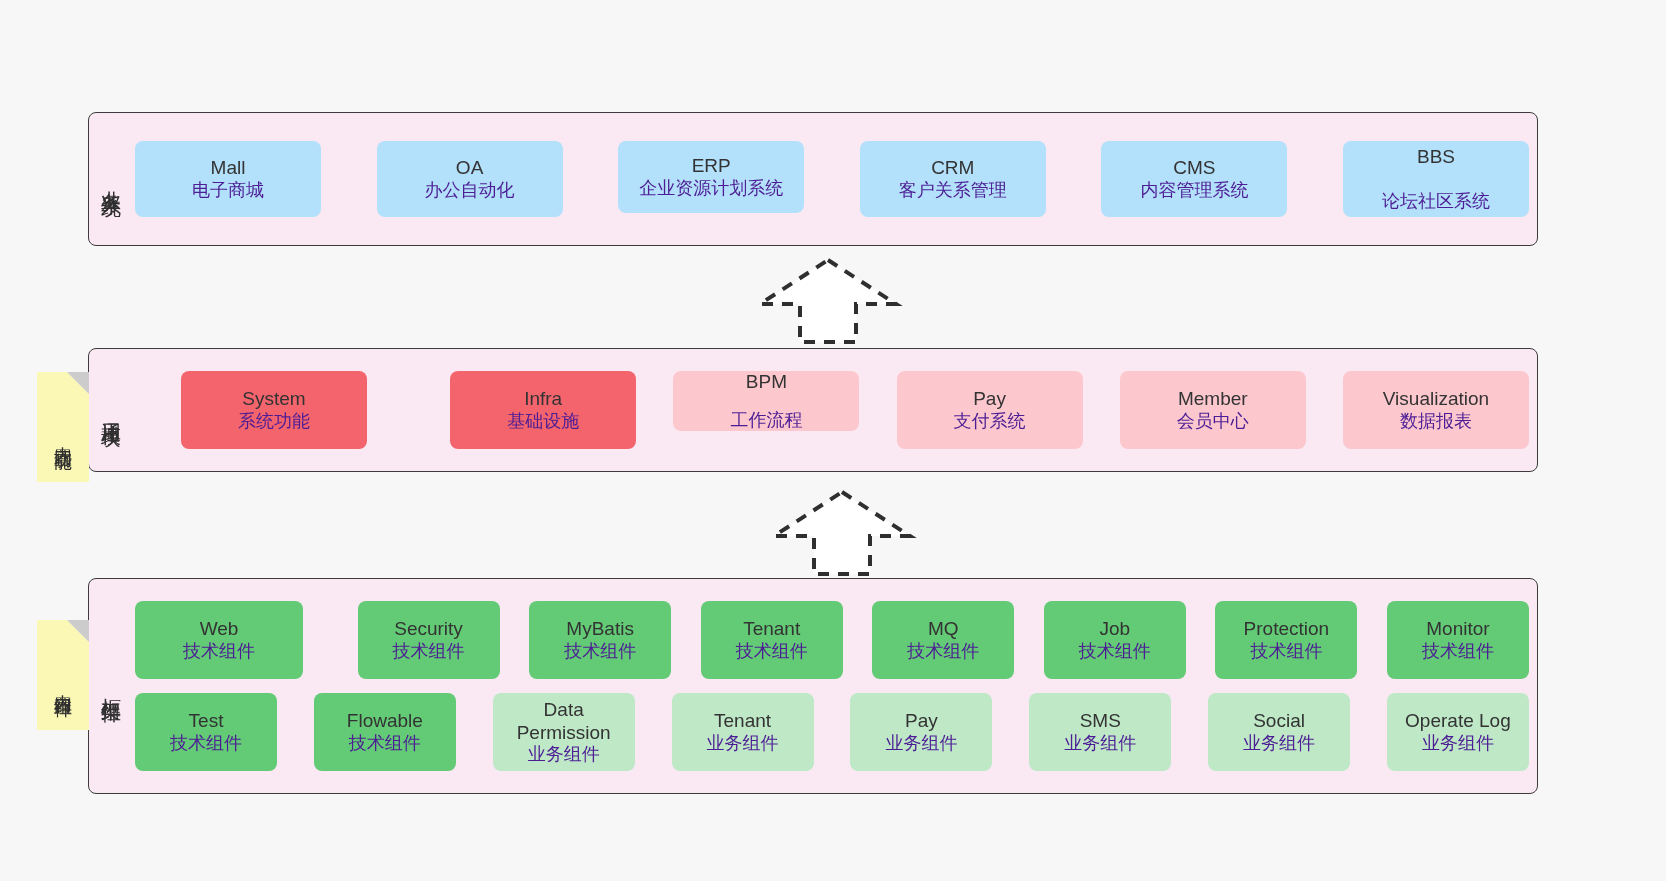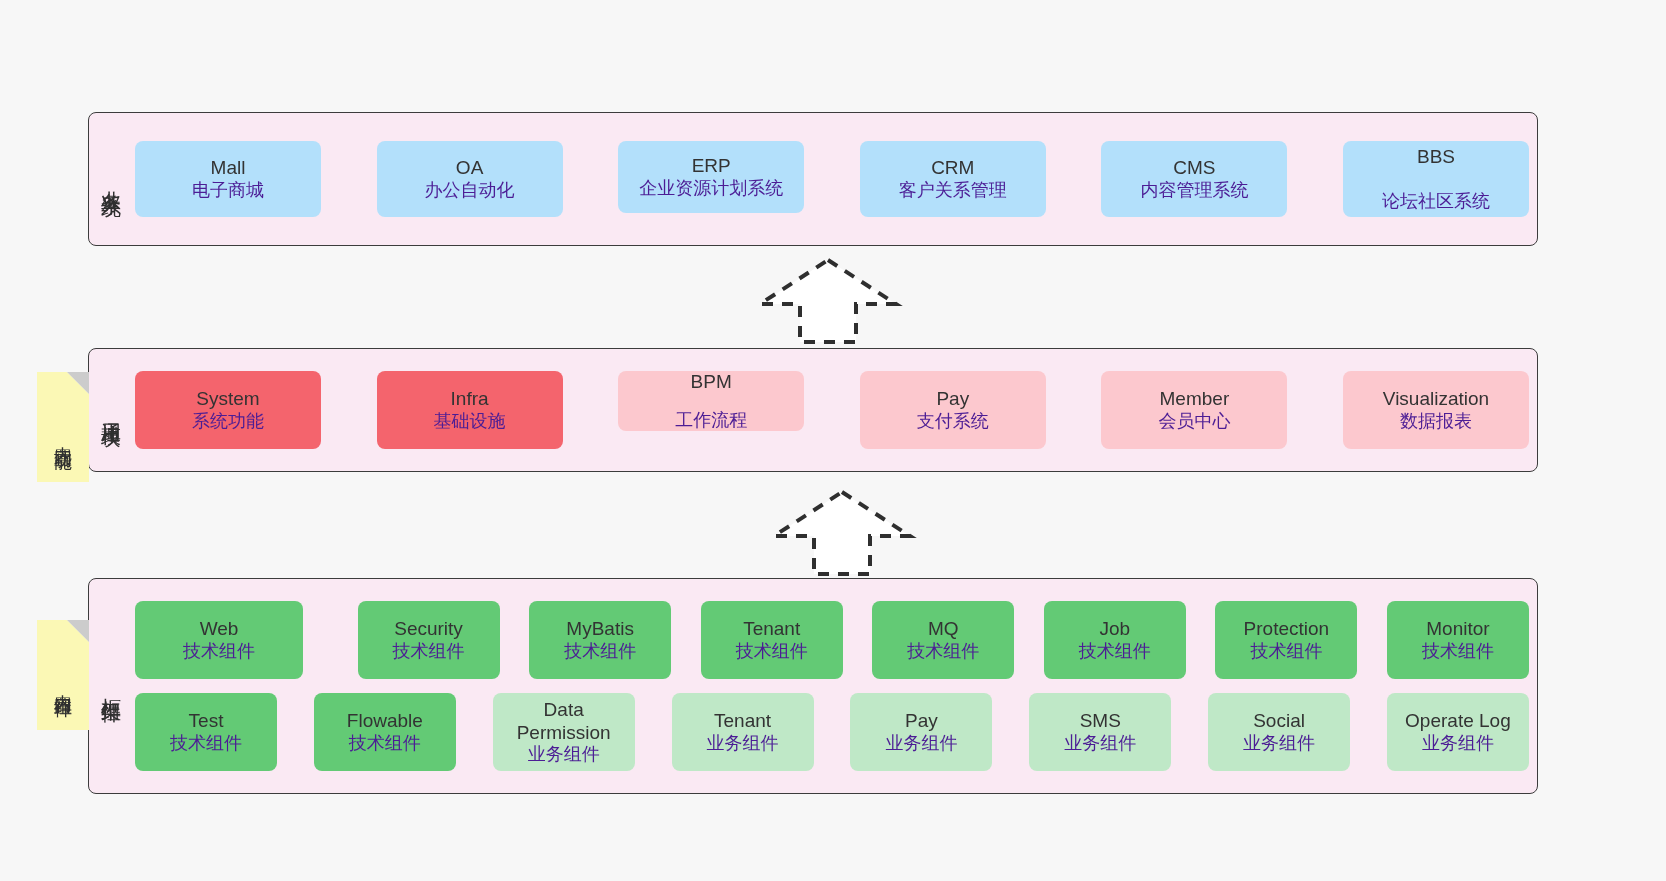--- a/index.html
+++ b/index.html
@@ -73,21 +73,21 @@
   .box .en {
     font-size: 19px;
     color: #333333;
   }
   .box .cn {
     font-size: 18px;
     color: #4c1d95;
   }
 
   .blue   { background: #b3e0fb; }
-  .red    { background: #f4646d; }
+  .red    { background: #f4646d; margin-left: 46px; }
   .pink   { background: #fcc8ce; }
   .green  { background: #63ca75; }
   .lgreen { background: #bfe8c7; }
 
   
   .note {
     position: absolute;
     background: #fbf8b5;
     width: 52px;
     display: flex;

